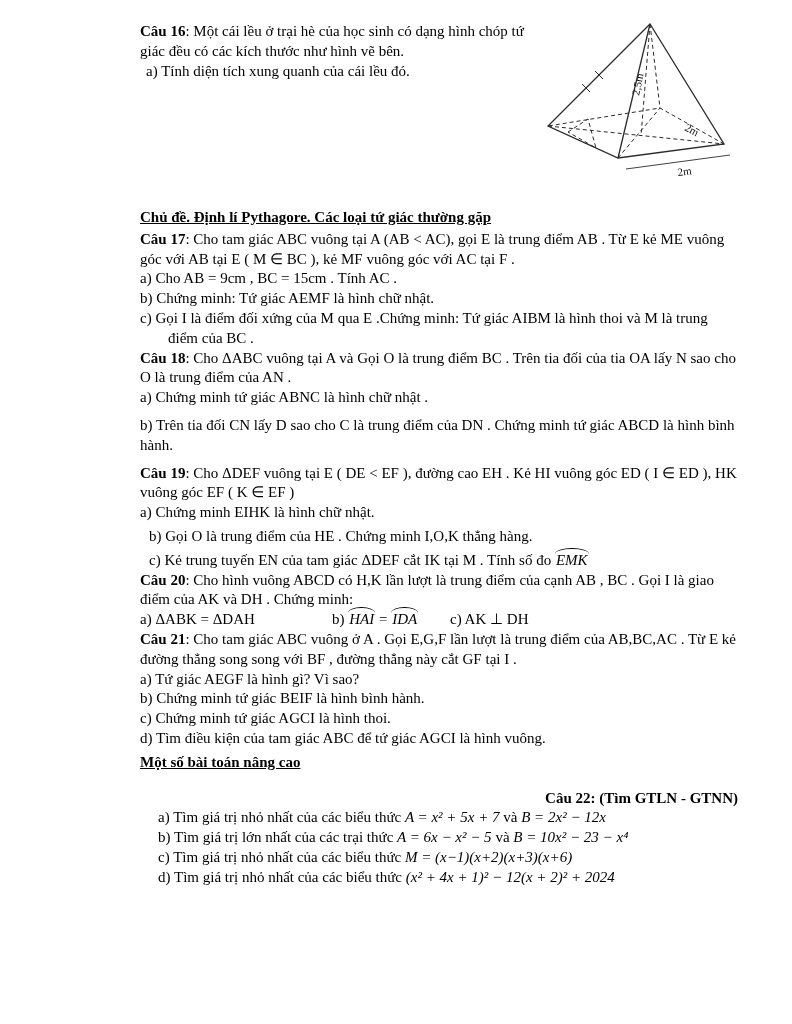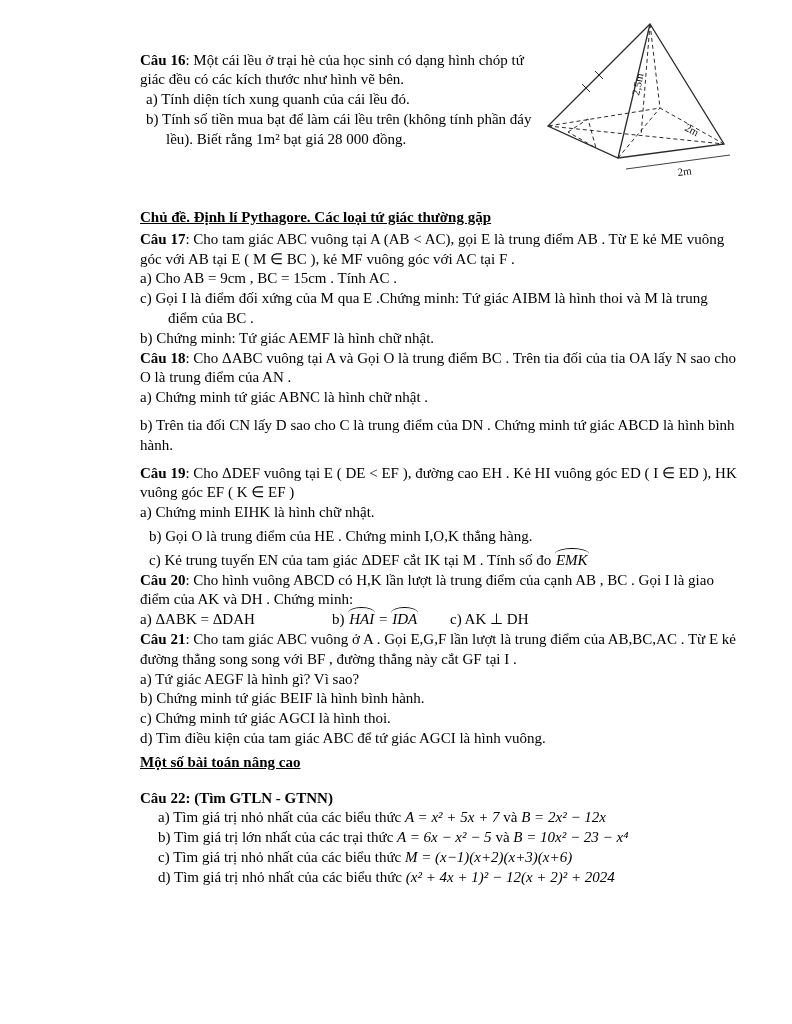--- a/index.html
+++ b/index.html
@@ -13,54 +13,53 @@
     overflow:hidden;
     position:relative;
   }
   .para { margin:0; }
   .qlabel { font-weight:bold; }
   .heading {
     font-weight:bold; text-decoration:underline;
     margin:4px 0 2px 0;
   }
   
-  .q16-row { display:flex; margin-bottom:30px;align-items:center; }
+  .q16-row { display:flex; margin-bottom:30px; }
   .q16-text { width:398px; flex:0 0 398px; }
   .q16-figure { flex:1; display:flex; justify-content:flex-end; margin-top:-6px; }
   .hang16 { padding-left:26px; text-indent:-20px; }
   
   .hang { padding-left:28px; text-indent:-28px; }
   .gap-top { margin-top:8px; }
   .gap-top-sm { margin-top:4px;margin-left:9px; }
   
   .q20row { display:flex; }
   .q20row .c1 { width:192px; }
   .q20row .c2 { width:118px; }
   .math { font-style:italic; }
   
   .hat { position:relative; font-style:italic; display:inline-block; padding:0 1px; }
   .hat::before {
     content:""; position:absolute; left:0; right:0; top:-3px; height:5px;
     border-top:1.3px solid #000;
     border-radius:50% 50% 0 0 / 100% 100% 0 0;
   }
   .q22-item { padding-left:18px; margin-top:0; }
-  .q22-label-line { margin-top:8px; }
+  .q22-label-line { margin-top:8px;text-align:right; }
   svg text { font-family:"Liberation Serif", serif; }
 </style>
 </head>
 <body>
 
 <div class="page">
 
   <div class="q16-row">
     <div class="q16-text">
       <p class="para"><b class="qlabel">Câu 16</b><span>: Một cái lều ở trại hè của học sinh có dạng hình chóp tứ giác đều có các kích thước như hình vẽ bên.</span></p>
       <p class="para hang16">a) Tính diện tích xung quanh của cái lều đó.</p>
-      <p class="para hang16">b) Tính số tiền mua bạt để làm cái lều trên (không tính phần đáy lều). Biết rằng 1m² bạt giá 28 000 đồng.</p>
     </div>
     <div class="q16-figure">
       <svg width="212" height="162" viewBox="0 0 212 162">
         <g stroke="#2b2b2b" fill="none">
 
           <g stroke-dasharray="4,3" stroke-width="1">
             <path d="M186,128 L122,92 L10,110"></path>
             <path d="M112,8 L122,92"></path>
             <path d="M10,110 L186,128"></path>
             <path d="M80,142 L122,92"></path>
@@ -84,22 +83,22 @@
         </g>
       </svg>
     </div>
   </div>
 
   <p class="heading">Chủ đề. Định lí Pythagore. Các loại tứ giác thường gặp</p>
 
   <div>
     <p class="para"><b class="qlabel">Câu 17</b><span>: Cho tam giác ABC vuông tại A (AB &lt; AC), gọi E là trung điểm AB . Từ E kẻ ME vuông góc với AB tại E ( M ∈ BC ), kẻ MF vuông góc với AC tại F .</span></p>
     <p class="para">a) Cho AB = 9cm , BC = 15cm . Tính AC .</p>
+    <p class="para">b) Chứng minh: Tứ giác AEMF là hình chữ nhật.</p>
     <p class="para hang">c) Gọi I là điểm đối xứng của M qua E .Chứng minh: Tứ giác AIBM là hình thoi và M là trung điểm của BC .</p>
-    <p class="para">b) Chứng minh: Tứ giác AEMF là hình chữ nhật.</p>
   </div>
 
   <div>
     <p class="para"><b class="qlabel">Câu 18</b><span>: Cho ΔABC vuông tại A và Gọi O là trung điểm BC . Trên tia đối của tia OA lấy N sao cho O là trung điểm của AN .</span></p>
     <p class="para">a) Chứng minh tứ giác ABNC là hình chữ nhật .</p>
     <p class="para gap-top">b) Trên tia đối CN lấy D sao cho C là trung điểm của DN . Chứng minh tứ giác ABCD là hình bình hành.</p>
   </div>
 
   <div>
     <p class="para gap-top"><b class="qlabel">Câu 19</b><span>: Cho ΔDEF vuông tại E ( DE &lt; EF ), đường cao EH . Kẻ HI vuông góc ED ( I ∈ ED ), HK vuông góc EF ( K ∈ EF )</span></p>

